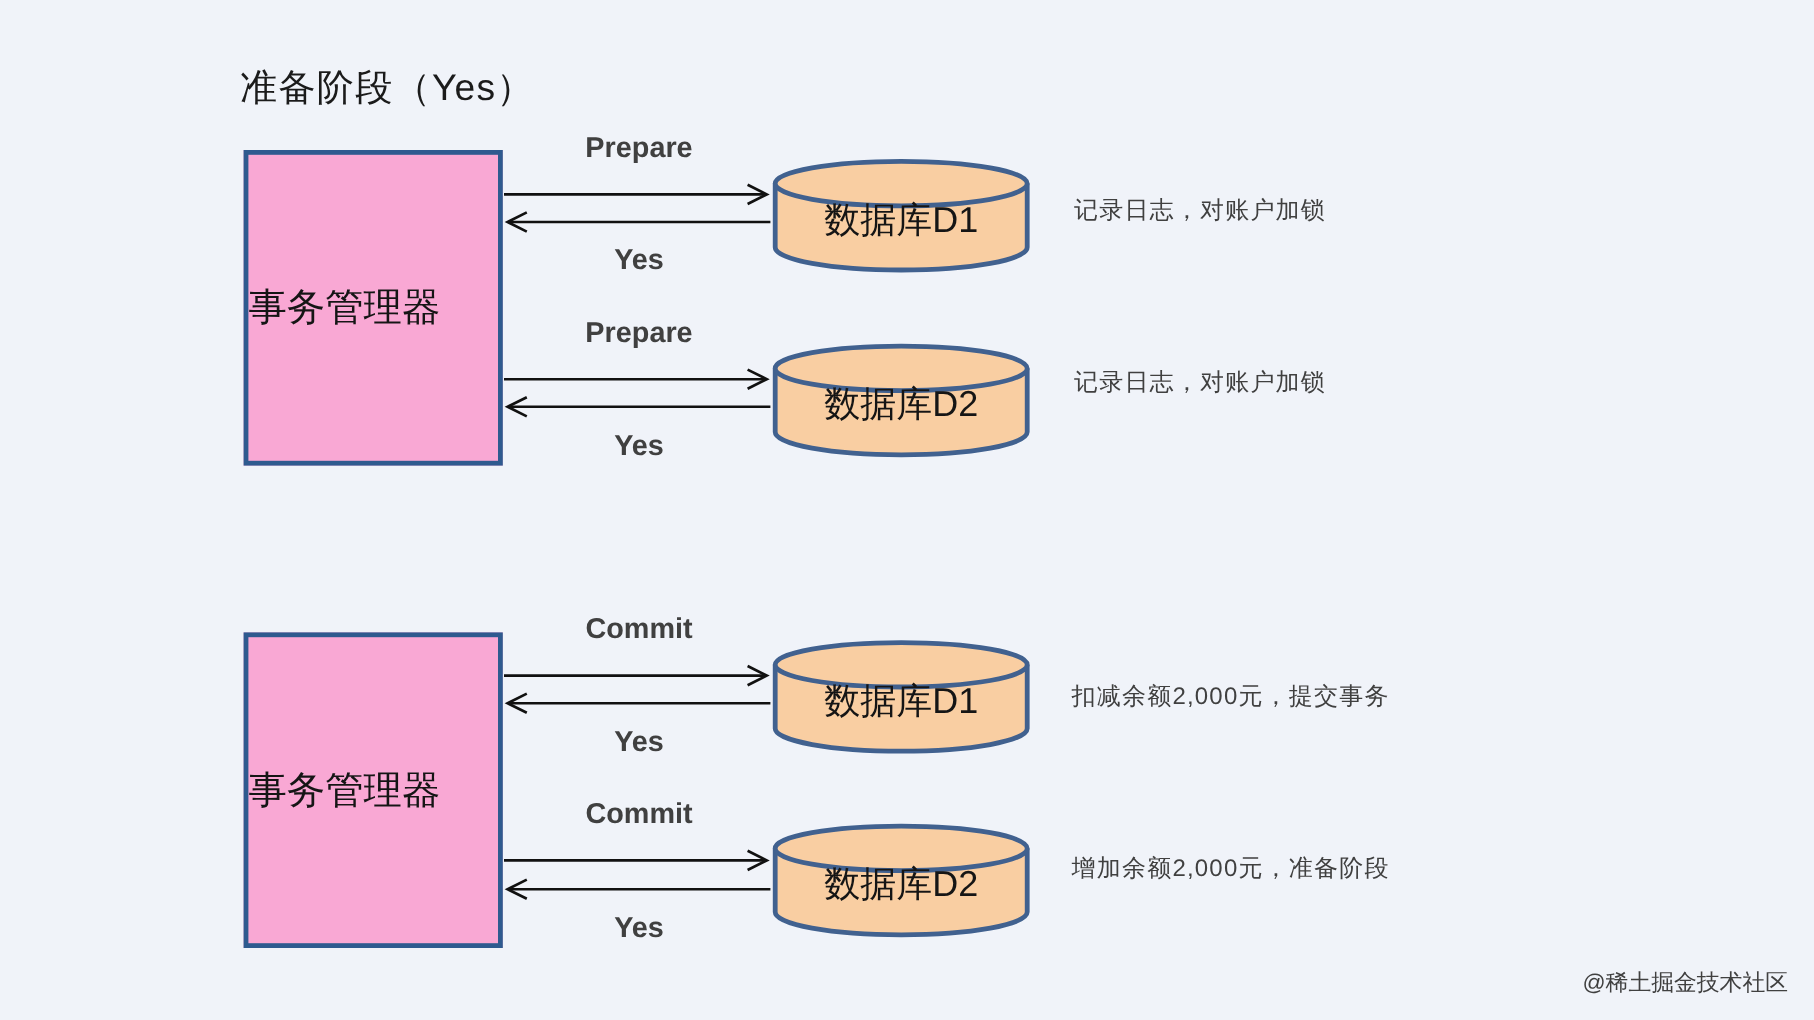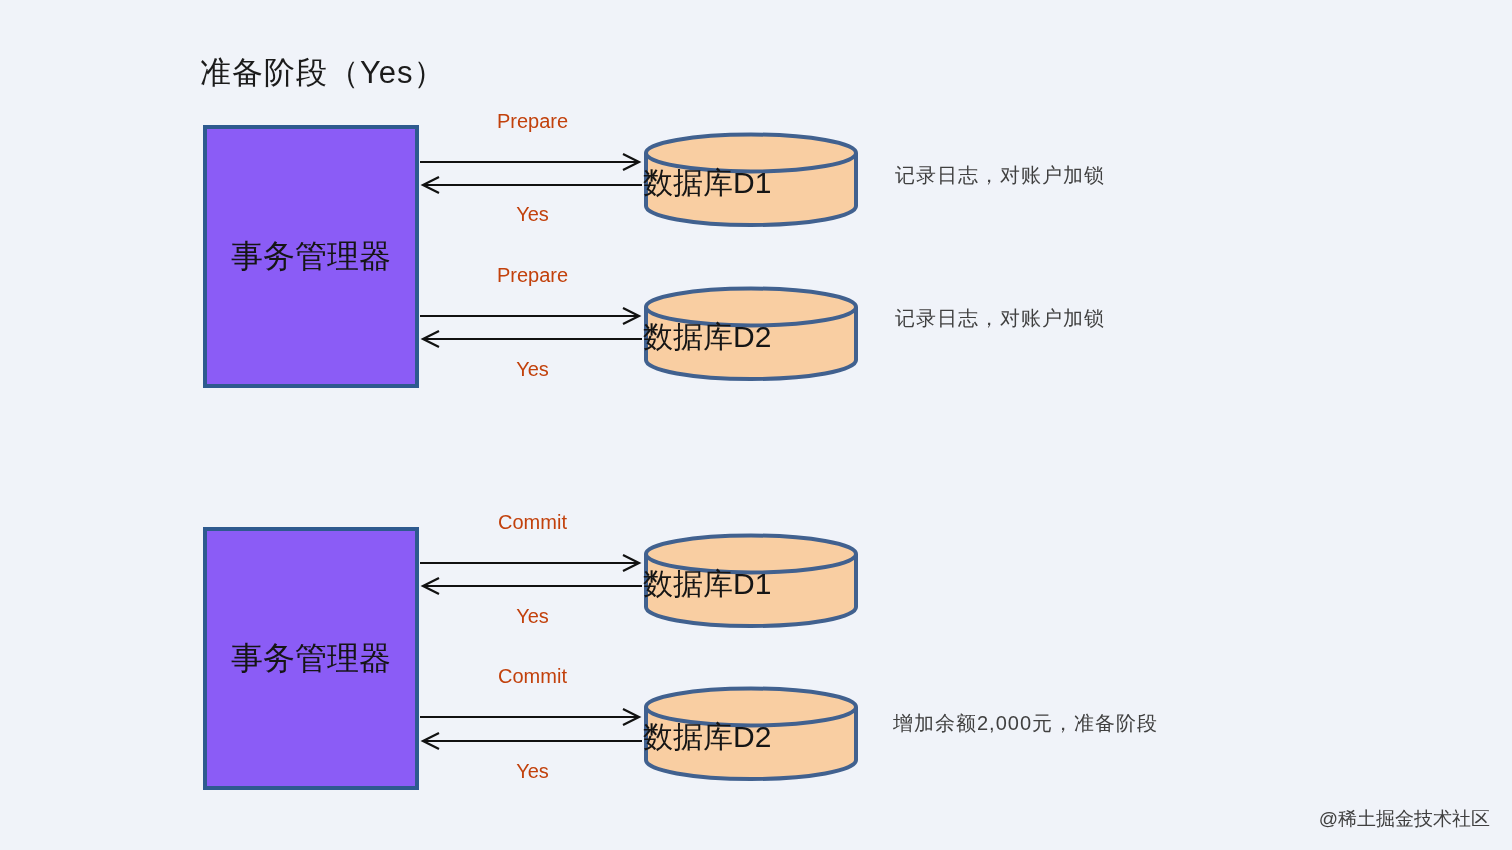--- a/index.html
+++ b/index.html
@@ -19,48 +19,49 @@
   .phase-title {
     font-size: 31px;
     letter-spacing: 1px;
     color: #1b1b1b;
     white-space: nowrap;
   }
   .tm-box {
     width: 216px;
     height: 263px;
     box-sizing: border-box;
-    background: #8b5cf6;
+    background: #f9a8d4;
     border: 4px solid #2e5a8f;
     display: flex;
     align-items: center;
-    justify-content: center;
+    justify-content: flex-start;
   }
   .tm-label {
     font-size: 32px;
     color: #151515;
     white-space: nowrap;
   }
   .cyl { width: 216px; height: 97px; }
   .cyl svg { display: block; }
   .cyl-label {
     position: absolute;
     left: 0; top: 32px;
     width: 100%;
-    text-align: left;
+    text-align: center;
     font-size: 30px;
     color: #151515;
     white-space: nowrap;
   }
   .msg-label {
     width: 175px;
     text-align: center;
-    font-size: 20px;
-    color: #c2410c;
+    font-size: 24px;
+    color: #404040;
     white-space: nowrap;
+    font-weight: bold;
   }
   .note {
     font-size: 20px;
     color: #404040;
     white-space: nowrap;
     letter-spacing: 1px;
   }
   .arrow { overflow: visible; }
   .watermark {
     right: 22px;
@@ -137,20 +138,21 @@
   </svg>
   <div class="abs msg-label" style="left:445px; top:605px;">Yes</div>
 
   <div class="abs cyl" style="left:643px; top:532px;">
     <svg width="216" height="97" viewBox="0 0 216 97">
       <path d="M3 22 v53 a105 19 0 0 0 210 0 v-53" fill="#f9cea2" stroke="#41618f" stroke-width="4" stroke-linejoin="round"></path>
       <ellipse cx="108" cy="22" rx="105" ry="18.5" fill="#f9cea2" stroke="#41618f" stroke-width="4"></ellipse>
     </svg>
     <div class="cyl-label">数据库D1</div>
   </div>
+  <div class="abs note" style="left:893px; top:567px;">扣减余额2,000元，提交事务</div>
 
   <div class="abs msg-label" style="left:445px; top:665px;">Commit</div>
   <svg class="abs arrow" style="left:419px; top:707px;" width="224" height="20">
     <line x1="1" y1="10" x2="219" y2="10" stroke="#111" stroke-width="2.2"></line>
     <polyline points="204,2 220,10 204,18" fill="none" stroke="#111" stroke-width="2.2"></polyline>
   </svg>
   <svg class="abs arrow" style="left:419px; top:731px;" width="224" height="20">
     <line x1="5" y1="10" x2="223" y2="10" stroke="#111" stroke-width="2.2"></line>
     <polyline points="20,2 4,10 20,18" fill="none" stroke="#111" stroke-width="2.2"></polyline>
   </svg>

